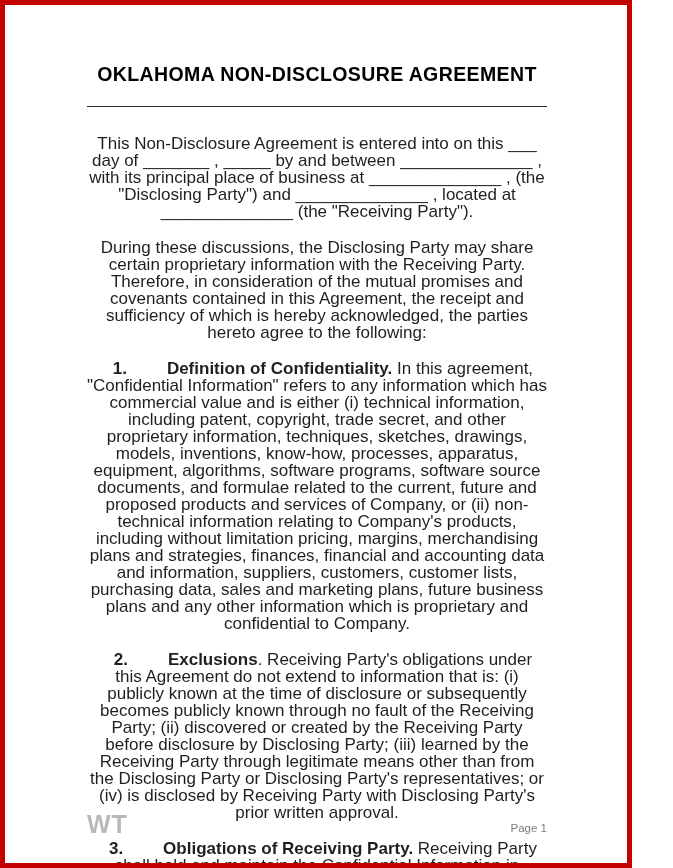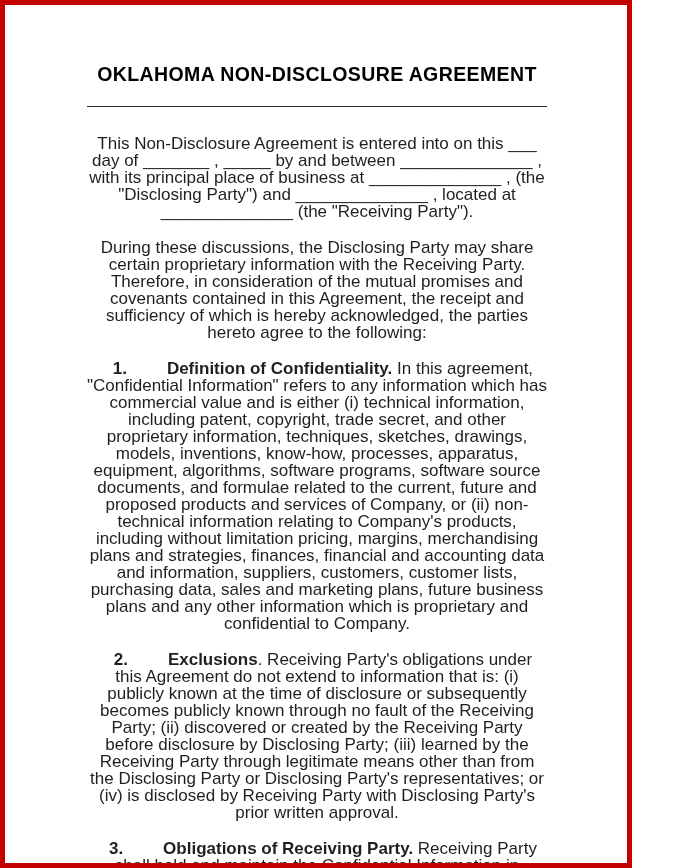--- a/index.html
+++ b/index.html
@@ -96,13 +96,17 @@
     <p class="body-text section">
       <span class="section-number">2.</span><span class="section-heading">Exclusions</span><span class="section-body">. Receiving Party's obligations under this Agreement do not extend to information that is: (i) publicly known at the time of disclosure or subsequently becomes publicly known through no fault of the Receiving Party; (ii) discovered or created by the Receiving Party before disclosure by Disclosing Party; (iii) learned by the Receiving Party through legitimate means other than from the Disclosing Party or Disclosing Party's representatives; or (iv) is disclosed by Receiving Party with Disclosing Party's prior written approval.</span>
     </p>
 
     <p class="body-text section">
       <span class="section-number">3.</span><span class="section-heading">Obligations of Receiving Party.</span><span class="section-body"> Receiving Party shall hold and maintain the Confidential Information in strictest confidence for the sole and exclusive benefit of the Disclosing Party. Receiving Party shall carefully restrict access to Confidential Information to employees, contractors, and third parties as is reasonably required and shall require those persons to sign nondisclosure restrictions at least as protective as those in this Agreement. Receiving Party shall not, without prior written approval of Disclosing Party, use for Receiving Party's own benefit, publish, copy, or otherwise disclose to others, or permit the use by others for their benefit or to the detriment of Disclosing Party, any Confidential Information. Receiving Party shall return to Disclosing Party any and all records, notes, and other written, printed, or</span>
     </p>
 
   </div>
 
+  <div class="footer">
+    <span class="watermark">WT</span>
+    <span class="page-number">Page 1</span>
+  </div>
 </div>
 
 </body></html>

